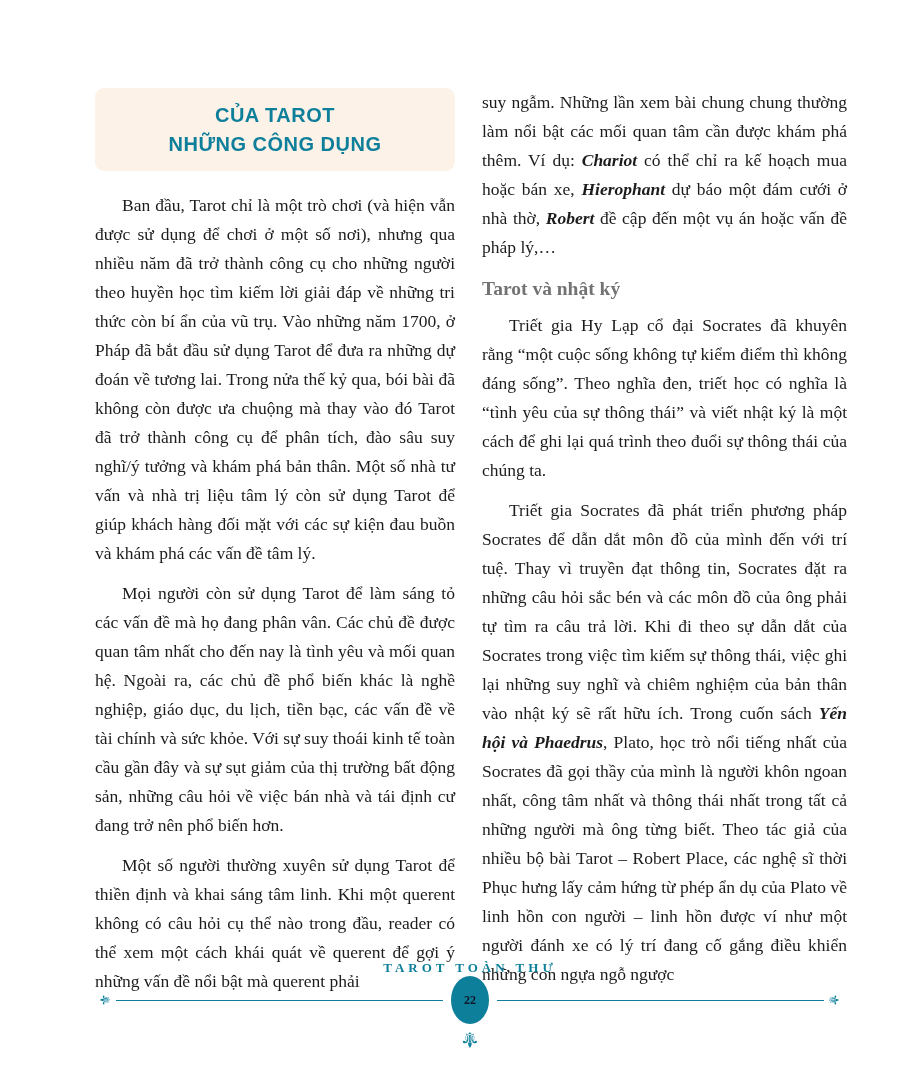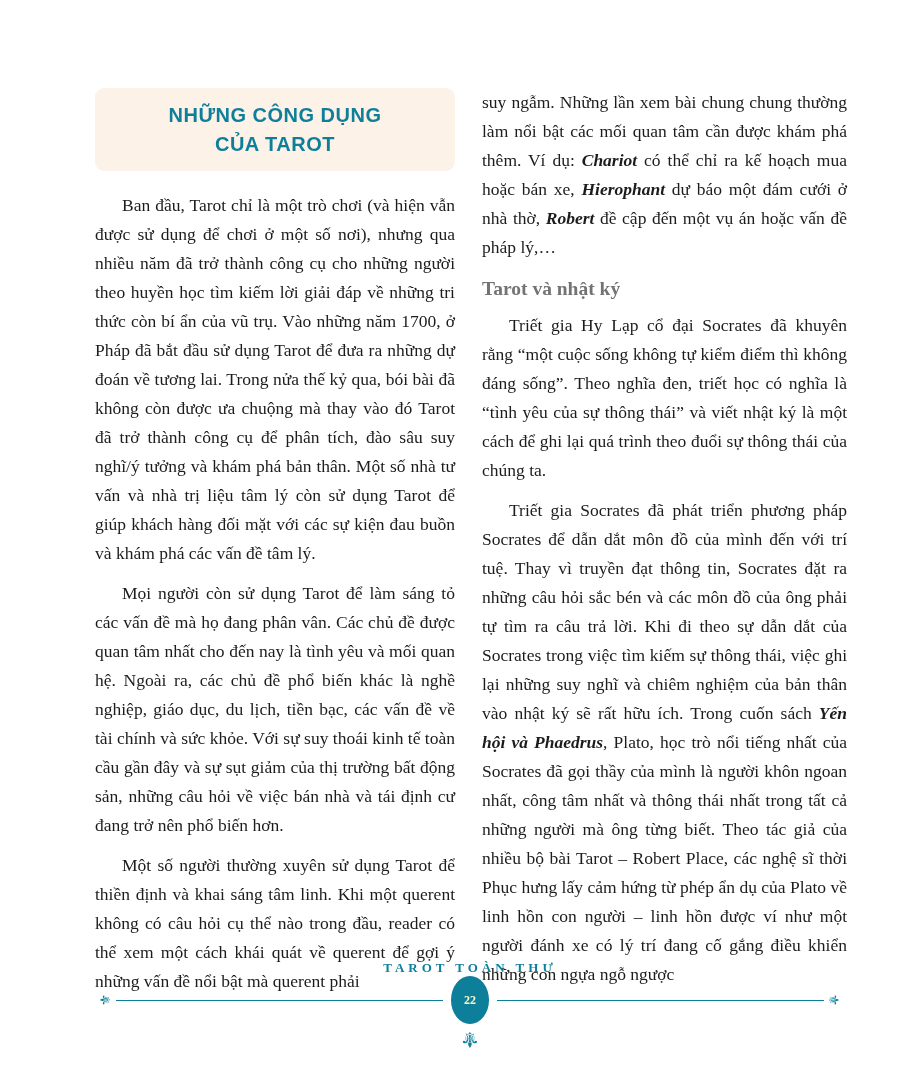--- a/index.html
+++ b/index.html
@@ -95,21 +95,21 @@
   .end-orn.left  { transform: rotate(-90deg); }
   .end-orn.right { transform: rotate(90deg); }
   .page-badge {
     display: inline-block;
     min-width: 30px;
     height: 20px;
     line-height: 20px;
     padding: 14px 4px;
     margin: 0 8px;
     background: #0e7f9b;
-    color: #fef9c3;
+    color: #0f172a;
     border-radius: 50%;
     font-family: "Liberation Serif", "DejaVu Serif", serif;
     font-weight: bold;
     font-size: 12px;
     text-align: center;
   }
   .bottom-orn {
     font-family: "DejaVu Sans", sans-serif;
     font-size: 22px;
     line-height: 1;
@@ -121,22 +121,22 @@
 </style>
 </head>
 <body>
 
 <div class="page">
 
   <div class="columns">
 
     <div class="col-left">
       <div class="heading-box">
+        <div class="hline">CỦA TAROT</div>
         <div class="hline">NHỮNG CÔNG DỤNG</div>
-        <div class="hline">CỦA TAROT</div>
       </div>
       <p class="para"><span>Ban đầu, Tarot chỉ là một trò chơi (và hiện vẫn được sử dụng để chơi ở một số nơi), nhưng qua nhiều năm đã trở thành công cụ cho những người theo huyền học tìm kiếm lời giải đáp về những tri thức còn bí ẩn của vũ trụ. Vào những năm 1700, ở Pháp đã bắt đầu sử dụng Tarot để đưa ra những dự đoán về tương lai. Trong nửa thế kỷ qua, bói bài đã không còn được ưa chuộng mà thay vào đó Tarot đã trở thành công cụ để phân tích, đào sâu suy nghĩ/ý tưởng và khám phá bản thân. Một số nhà tư vấn và nhà trị liệu tâm lý còn sử dụng Tarot để giúp khách hàng đối mặt với các sự kiện đau buồn và khám phá các vấn đề tâm lý.</span></p>
       <p class="para"><span>Mọi người còn sử dụng Tarot để làm sáng tỏ các vấn đề mà họ đang phân vân. Các chủ đề được quan tâm nhất cho đến nay là tình yêu và mối quan hệ. Ngoài ra, các chủ đề phổ biến khác là nghề nghiệp, giáo dục, du lịch, tiền bạc, các vấn đề về tài chính và sức khỏe. Với sự suy thoái kinh tế toàn cầu gần đây và sự sụt giảm của thị trường bất động sản, những câu hỏi về việc bán nhà và tái định cư đang trở nên phổ biến hơn.</span></p>
       <p class="para"><span>Một số người thường xuyên sử dụng Tarot để thiền định và khai sáng tâm linh. Khi một querent không có câu hỏi cụ thể nào trong đầu, reader có thể xem một cách khái quát về querent để gợi ý những vấn đề nổi bật mà querent phải</span></p>
     </div>
 
     <div class="col-right">
       <p class="para no-indent"><span>suy ngẫm. Những lần xem bài chung chung thường làm nổi bật các mối quan tâm cần được khám phá thêm. Ví dụ: </span><em>Chariot</em><span> có thể chỉ ra kế hoạch mua hoặc bán xe, </span><em>Hierophant</em><span> dự báo một đám cưới ở nhà thờ, </span><em>Robert</em><span> đề cập đến một vụ án hoặc vấn đề pháp lý,…</span></p>
       <h2 class="subheading">Tarot và nhật ký</h2>
       <p class="para"><span>Triết gia Hy Lạp cổ đại Socrates đã khuyên rằng “một cuộc sống không tự kiểm điểm thì không đáng sống”. Theo nghĩa đen, triết học có nghĩa là “tình yêu của sự thông thái” và viết nhật ký là một cách để ghi lại quá trình theo đuổi sự thông thái của chúng ta.</span></p>

